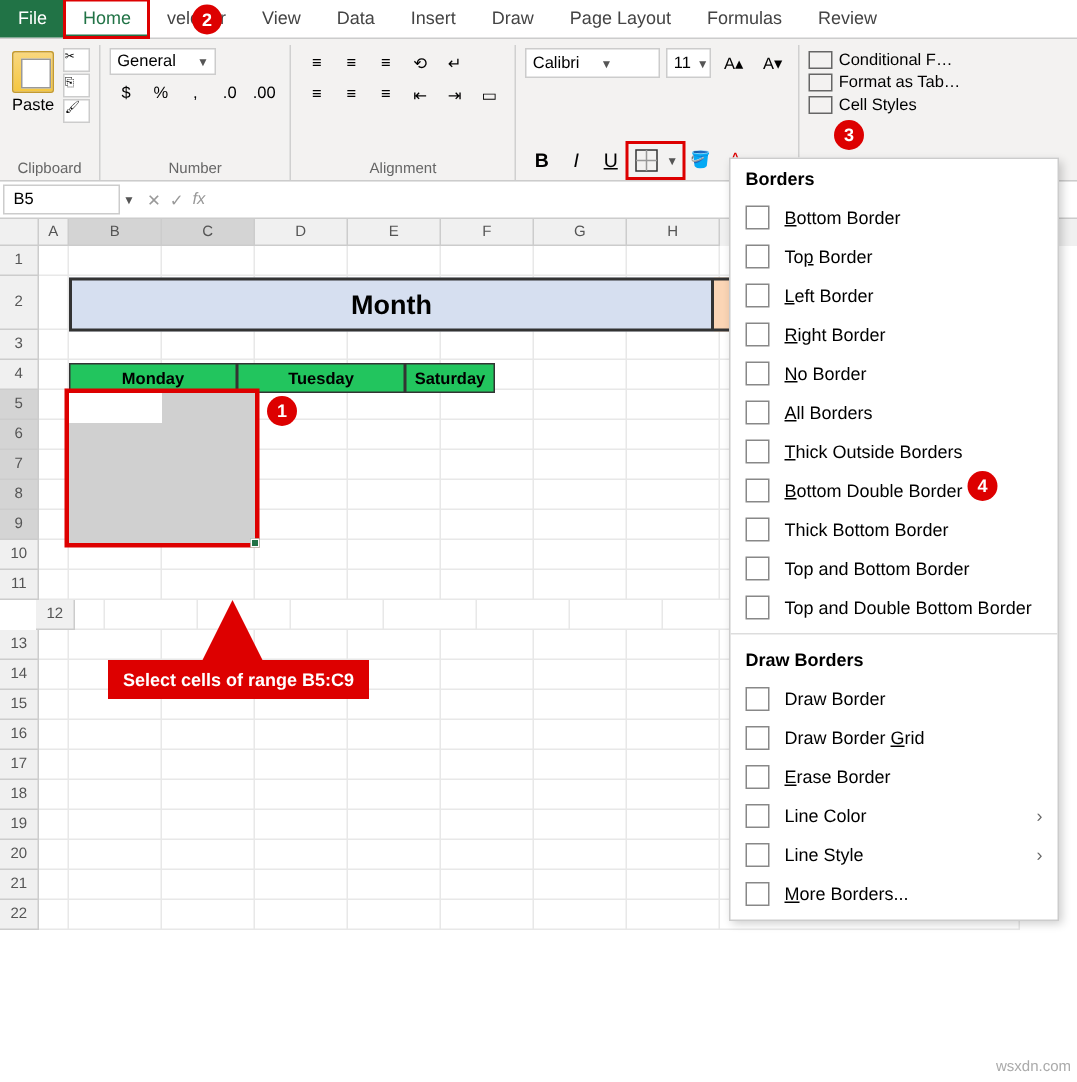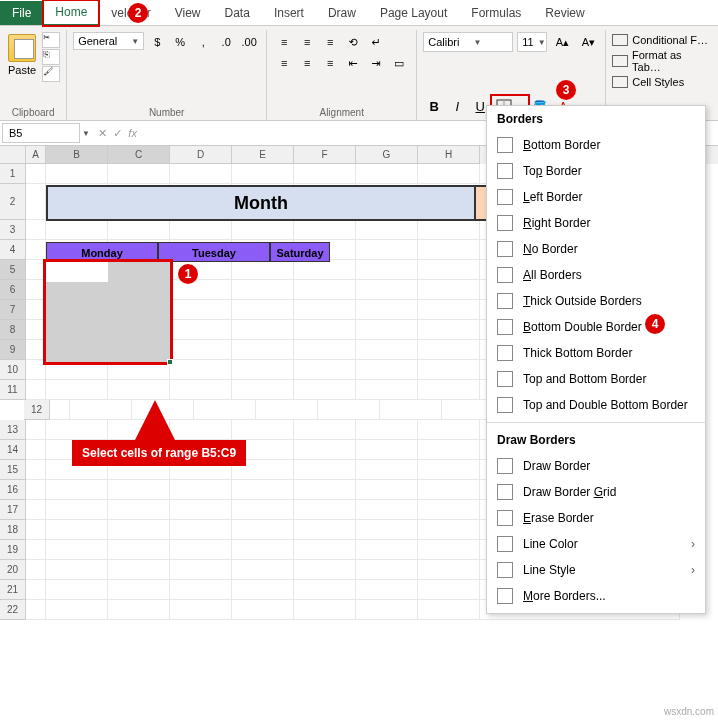--- a/index.html
+++ b/index.html
@@ -1,37 +1,37 @@
 <!DOCTYPE html>
 <html><head>
   <meta charset="utf-8">
   <style>
     * { box-sizing: border-box; margin: 0; padding: 0; font-family: 'Segoe UI', Arial, sans-serif; }
     body { width: 718px; height: 721px; background: #fff; position: relative; overflow: hidden; }
     
     
-    .tabs { display: flex; background: #fff; border-bottom: 1px solid #ccc; height: 26px; font-size: 12px; align-items: center; }
+    .tabs { display: flex; background: #fff; border-bottom: 1px solid #ccc; height: 26px; font-size: 12px; }
     .tab { padding: 5px 12px; cursor: pointer; color: #444; }
     .tab.file { background: #217346; color: #fff; }
     .tab.active { border-bottom: 2px solid #217346; color: #217346; }
     .tab.callout-home { outline: 2px solid #d00; outline-offset: -1px; }
     
     
     .ribbon { display: flex; background: #f3f2f1; border-bottom: 1px solid #ccc; height: 95px; padding: 4px 0 0 0; font-size: 11px; }
     .group { border-right: 1px solid #d0d0d0; padding: 2px 6px; display: flex; flex-direction: column; justify-content: space-between; align-items: center; }
     .group-label { font-size: 10px; color: #666; margin-top: 2px; }
     .group-content { display: flex; align-items: flex-start; gap: 4px; }
     
     .paste-btn { display: flex; flex-direction: column; align-items: center; gap: 2px; padding: 2px; }
     .paste-icon { width: 28px; height: 28px; background: linear-gradient(#f9d77e, #f5c740); border: 1px solid #c49a2e; border-radius: 2px; position: relative; }
     .paste-icon::after { content: ''; position: absolute; top: 4px; left: 5px; width: 18px; height: 18px; background: #fff; border: 1px solid #999; }
     .small-btns { display: flex; flex-direction: column; gap: 1px; }
     .small-btn { width: 18px; height: 16px; border: 1px solid #ccc; background: #fff; font-size: 8px; }
     
-    .number-group .group-content { flex-direction: row; gap: 2px; text-align: right; }
+    .number-group .group-content { flex-direction: column; gap: 2px; text-align: right; }
     .dropdown { display: flex; align-items: center; border: 1px solid #ccc; background: #fff; padding: 2px 4px; font-size: 11px; gap: 14px; }
     .chev { font-size: 8px; color: #555; }
     .btn-row { display: flex; gap: 1px; }
     .rb { width: 22px; height: 20px; border: 1px solid transparent; display: flex; align-items: center; justify-content: center; font-size: 11px; }
     
     .align-box { display: flex; flex-direction: column; gap: 1px; }
     .align-row { display: flex; gap: 1px; }
     
     .bib { font-weight: bold; font-size: 13px; }
     .iib { font-style: italic; font-size: 13px; }
@@ -56,21 +56,21 @@
     .row-h { width: 26px; background: #f0f0f0; border-right: 1px solid #ccc; border-bottom: 1px solid #ccc; text-align: center; font-size: 10px; color: #555; line-height: 20px; }
     .row-h.sel { background: #d4d4d4; }
     .grid-body { position: relative; }
     .grid-row { display: flex; height: 20px; }
     .gcell { border-right: 1px solid #e8e8e8; border-bottom: 1px solid #e8e8e8; }
     
     .month-header { position: absolute; left: 46px; top: 39px; width: 430px; height: 36px; background: #d6dff0; border: 2px solid #333; display: flex; align-items: center; justify-content: center; font-size: 18px; font-weight: bold; }
     .month-side { position: absolute; left: 476px; top: 39px; width: 18px; height: 36px; background: #fbd5b5; border: 2px solid #333; border-left: none; }
     
     .day-headers { position: absolute; left: 46px; top: 96px; display: flex; }
-    .day-h { width: 112px; height: 20px; background: #8b5cf6; border: 1px solid #333; text-align: center; font-size: 11px; font-weight: bold; line-height: 20px; }
+    .day-h { width: 112px; height: 20px; background: #22c55e; border: 1px solid #333; text-align: center; font-size: 11px; font-weight: bold; line-height: 20px; }
     
     .selection { position: absolute; left: 46px; top: 116px; width: 124px; height: 100px; background: #d0d0d0; outline: 3px solid #d00; }
     .selection .active-cell { position: absolute; left: 0; top: 0; width: 62px; height: 20px; background: #fff; }
     .selection .handle { position: absolute; right: -3px; bottom: -3px; width: 6px; height: 6px; background: #217346; border: 1px solid #fff; }
     
     .callout-num { position: absolute; width: 20px; height: 20px; background: #d00; color: #fff; border-radius: 50%; display: flex; align-items: center; justify-content: center; font-size: 12px; font-weight: bold; }
     
     .annotation { position: absolute; left: 72px; top: 440px; background: #d00; color: #fff; padding: 6px 10px; font-size: 12px; font-weight: bold; }
     .annotation-arrow { position: absolute; left: 135px; top: 400px; width: 0; height: 0; border-left: 20px solid transparent; border-right: 20px solid transparent; border-bottom: 40px solid #d00; }
     

